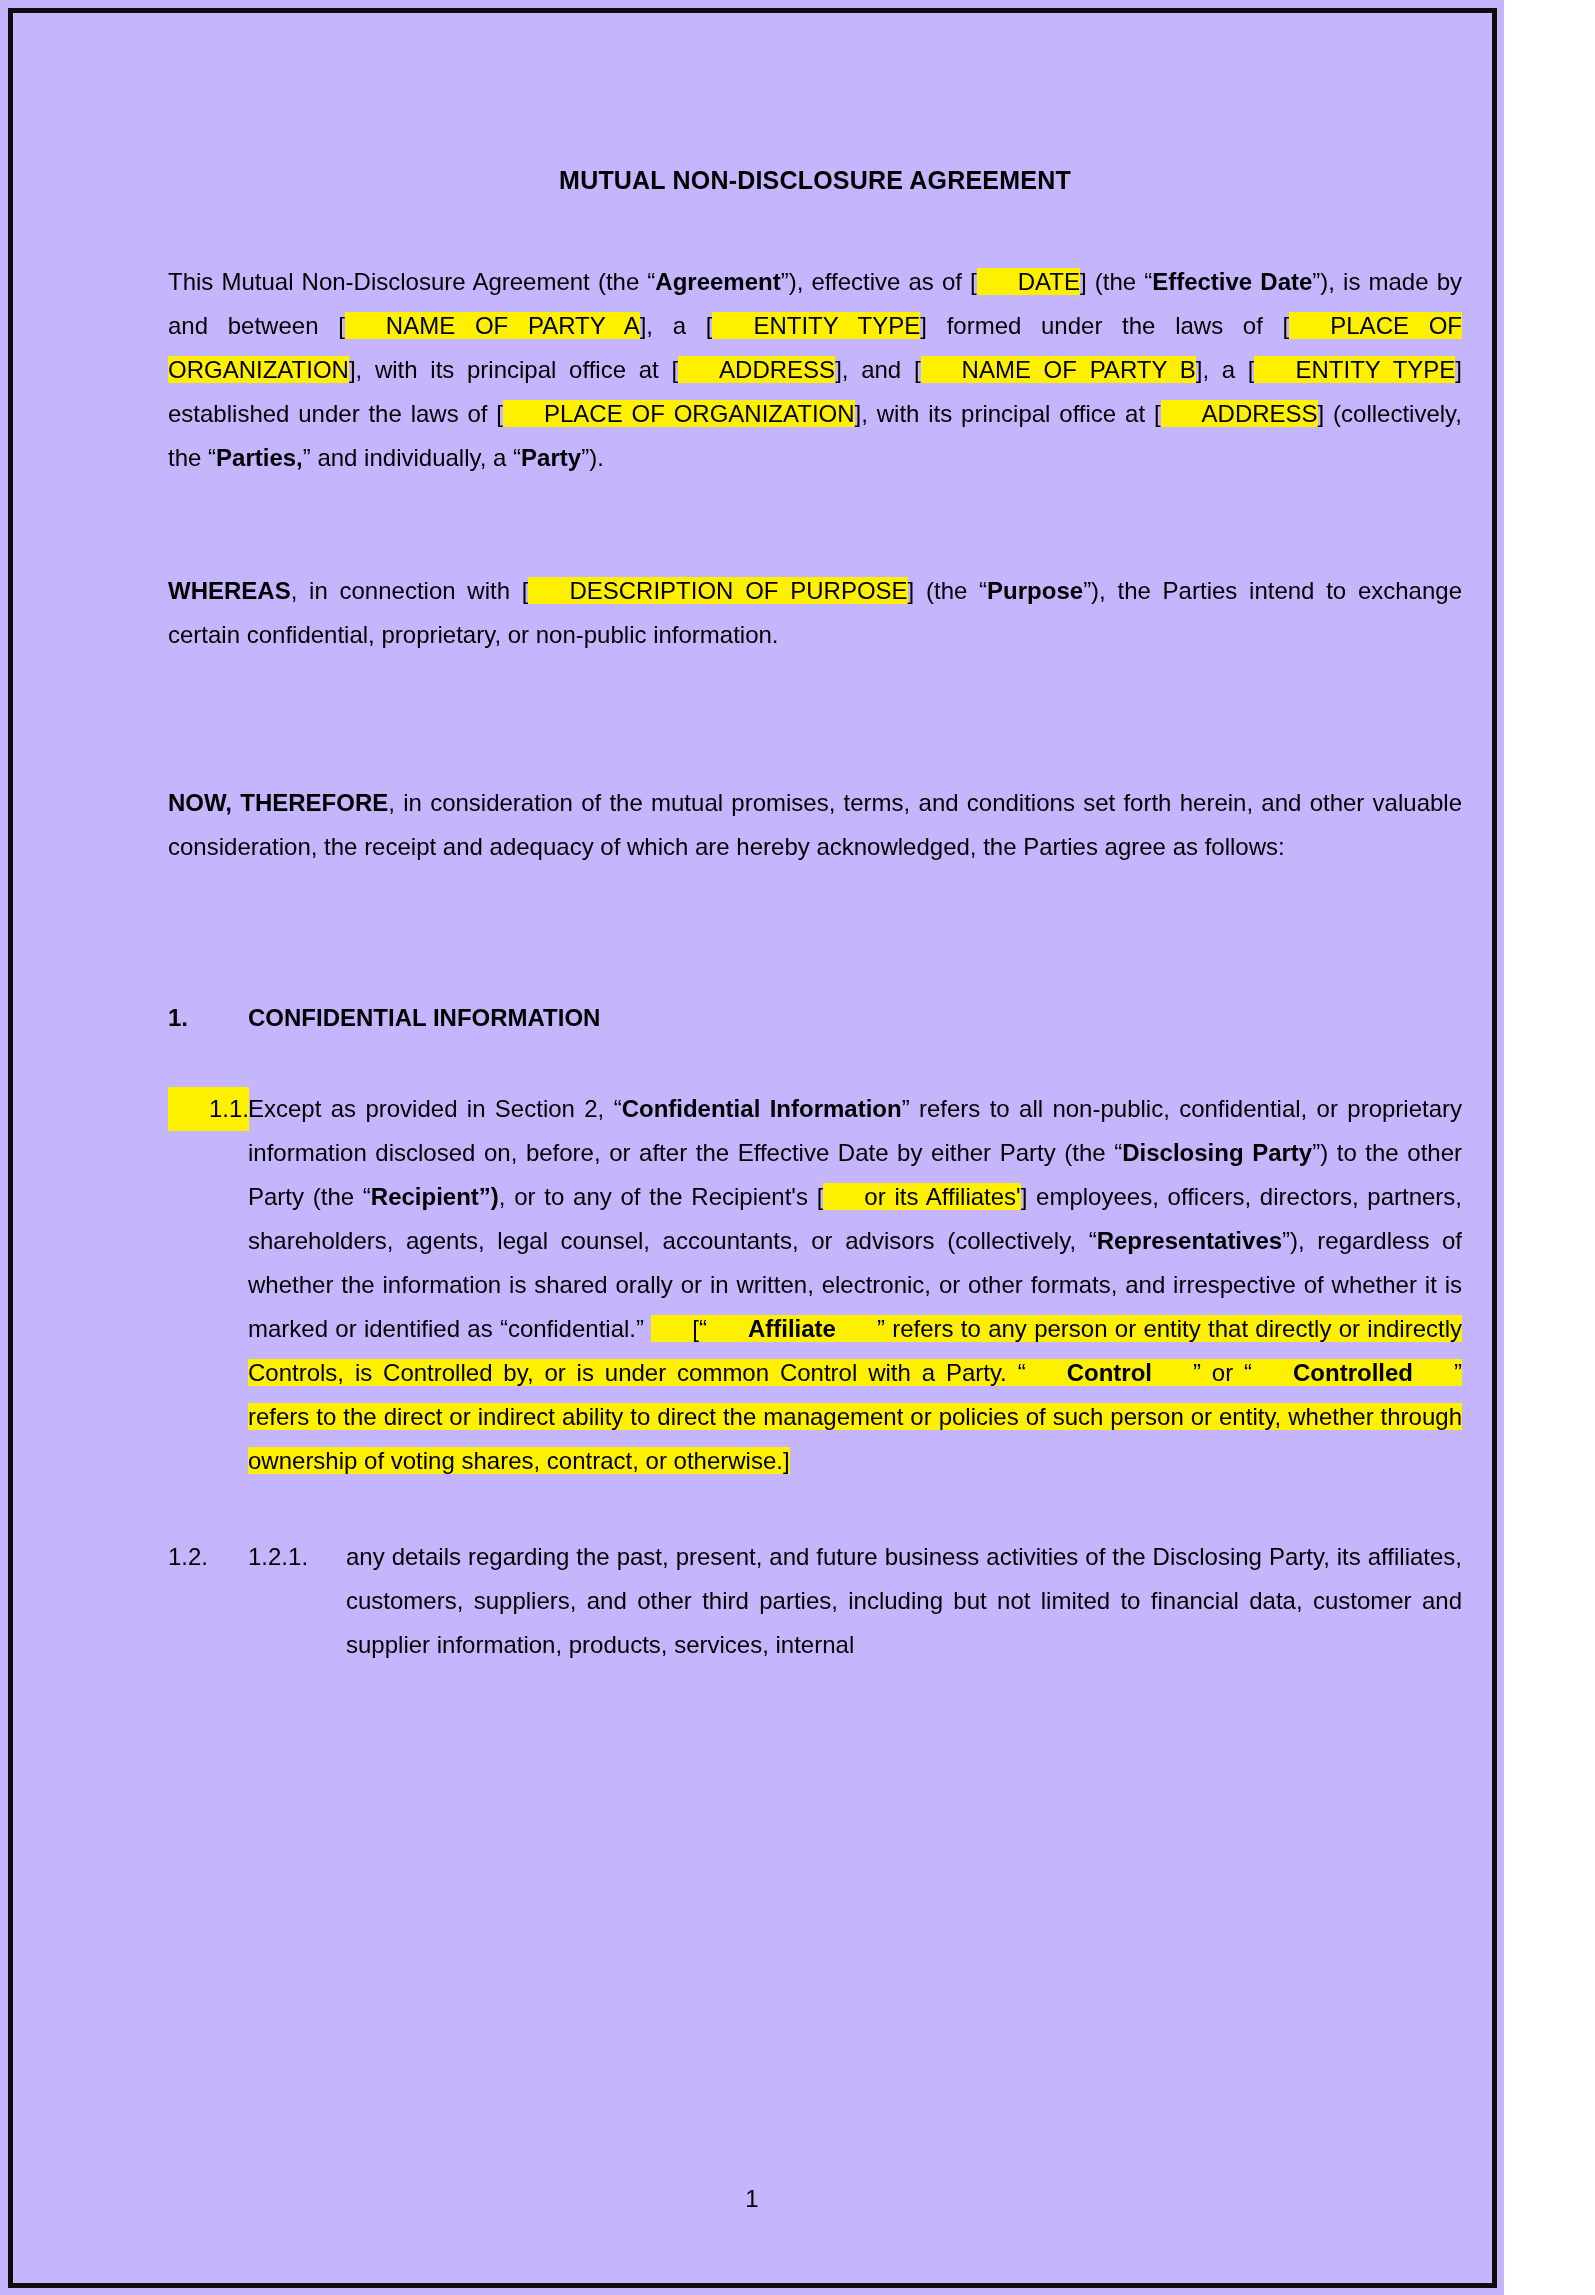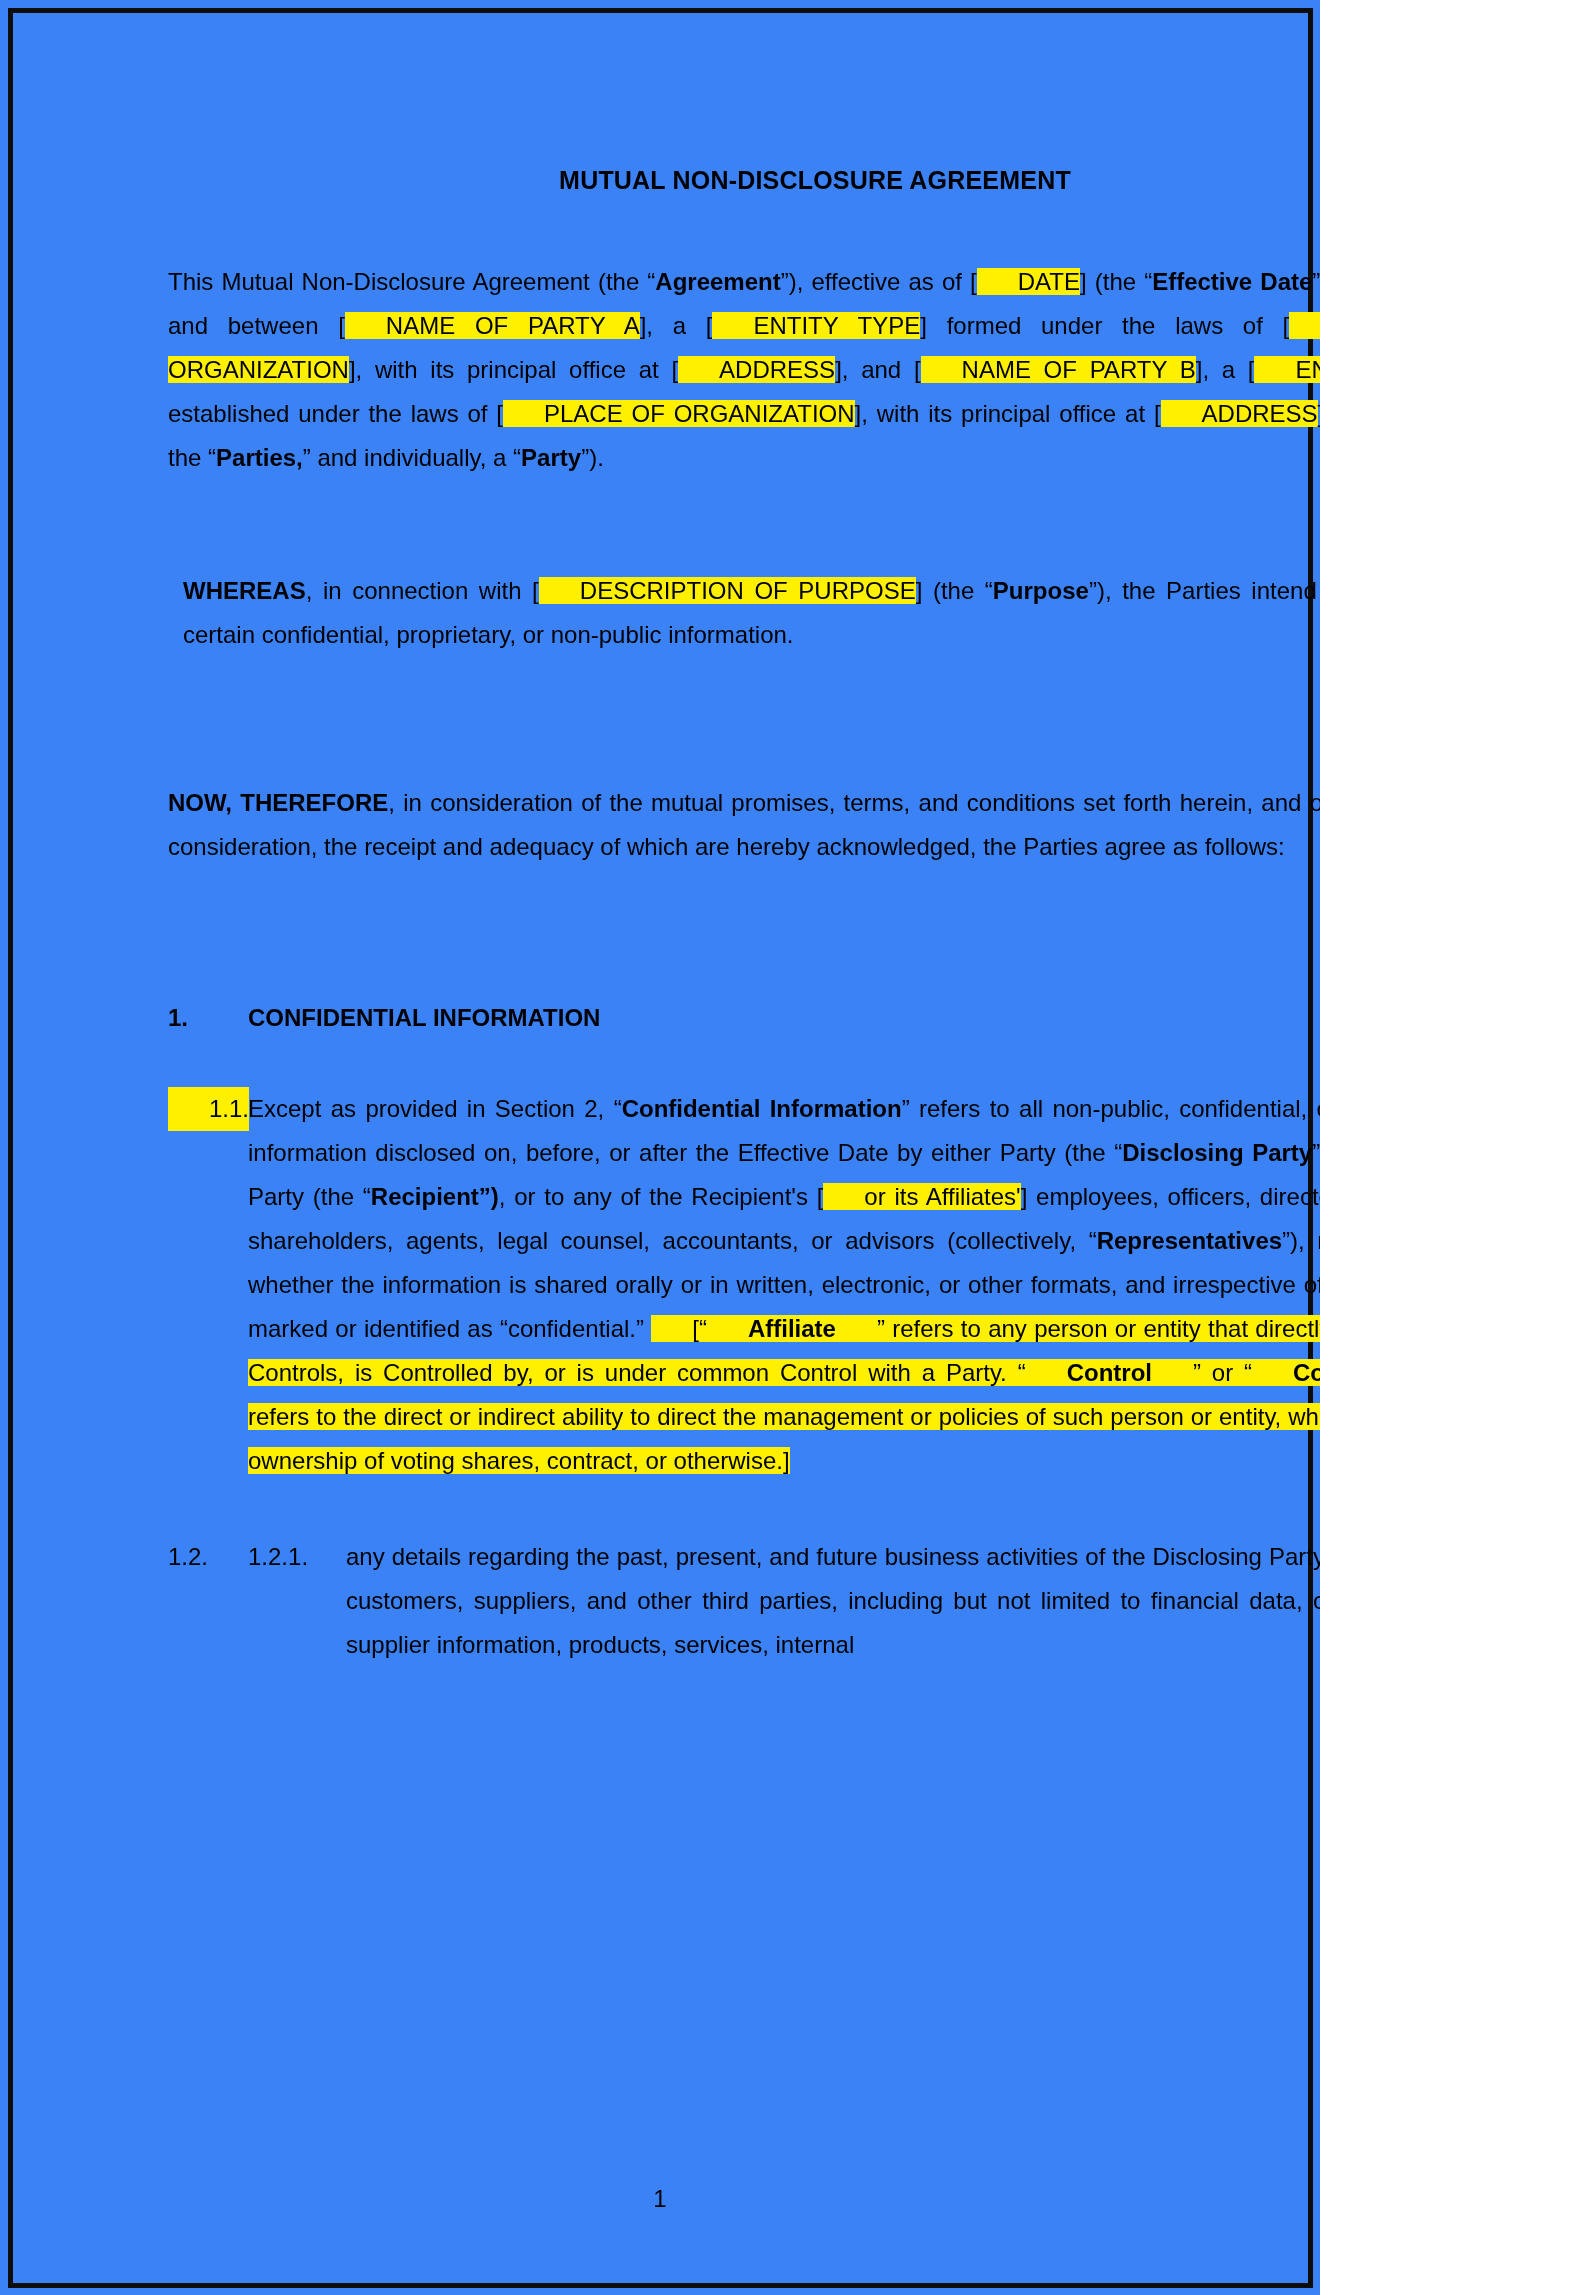--- a/index.html
+++ b/index.html
@@ -4,22 +4,22 @@
 <style>
   * { box-sizing: border-box; margin: 0; padding: 0; }
   html, body { background: #ffffff; }
   body {
     width: 1596px; height: 2295px;
     font-family: "Liberation Sans", sans-serif;
     color: #000;
   }
   .page {
     position: relative;
-    width: 1320px; height: 2295px;
-    background: #3b82f6;
+    width: 1504px; height: 2295px;
+    background: #c4b5fd;
     overflow: hidden;
   }
   .frame {
     position: absolute;
     left: 7.5px; top: 7.5px; right: 7.5px; bottom: 7.5px;
     border: 5px solid #0d0d0d;
     pointer-events: none;
   }
   .content {
     position: absolute;
@@ -38,21 +38,21 @@
     letter-spacing: 0.2px;
   }
   .b { font-weight: 700; }
   .hl { background: #fff000; padding-left: 41px; }
   .para { text-align: justify; }
   .num-para { position: relative; padding-left: 80px; text-align: justify; }
   .num-para .num { position: absolute; left: 0; top: 0; }
   .level3 { padding-left: 178px; }
   .level3 .num { left: 80px; }
   .p-intro { margin-bottom: 89px; }
-  .p-w1   { margin-bottom: 124px; margin-left: 15px; }
+  .p-w1   { margin-bottom: 124px; }
   .p-w2   { margin-bottom: 127px; }
   .p-now  { margin-bottom: 127px; }
   .h-s1   { margin-bottom: 47px; }
   .c-11   { margin-bottom: 52px; }
   .c-12   { margin-bottom: 44px; }
   .page-number {
     position: absolute;
     left: 0; right: 0; top: 2185px;
     text-align: center;
     font-size: 24px;

